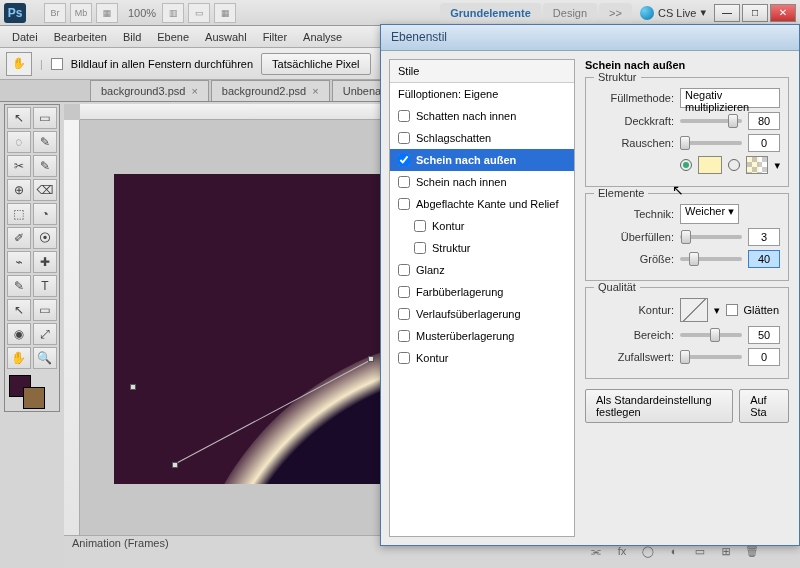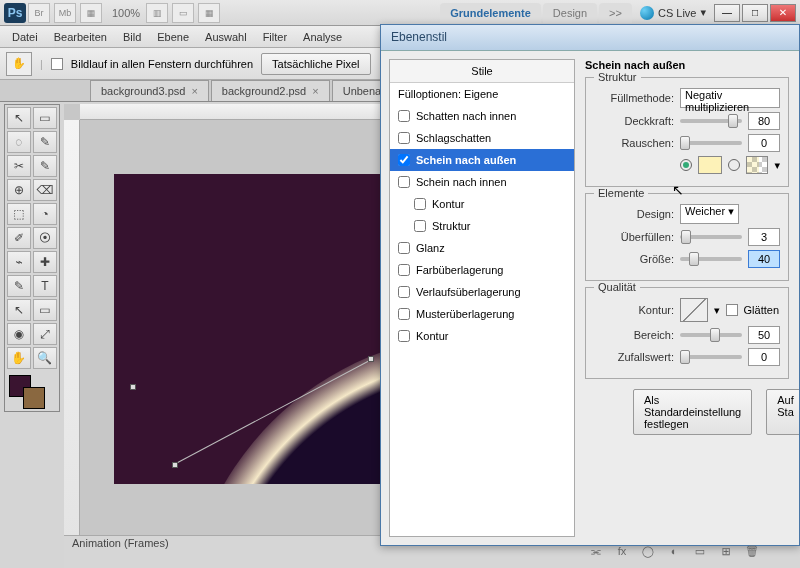--- a/index.html
+++ b/index.html
@@ -1,20 +1,20 @@
 <!DOCTYPE html>
 <html><head>
 <meta charset="utf-8">
 <style>
 * { box-sizing: border-box; margin: 0; padding: 0; font-family: Tahoma, sans-serif; font-size: 11px; }
 body { background: #d5d5d5; width: 800px; height: 568px; overflow: hidden; position: relative; }
 
 
 .topbar { height: 26px; background: linear-gradient(#e8e8e8,#d8d8d8); border-bottom: 1px solid #999; display: flex; align-items: center; padding: 0 4px; }
-.ps-logo { width: 22px; height: 20px; background: #1a3d5c; color: #8cc6f0; font-weight: bold; display: flex; align-items: center; justify-content: center; border-radius: 3px; margin-right: 2px; font-size: 12px; }
+.ps-logo { width: 22px; height: 20px; background: #1a3d5c; color: #8cc6f0; font-weight: bold; display: flex; align-items: center; justify-content: center; border-radius: 3px; margin-right: 18px; font-size: 12px; }
 .topbar .badge { width: 22px; height: 20px; background: #ececec; border: 1px solid #bbb; margin-right: 4px; display: flex; align-items: center; justify-content: center; font-size: 9px; color: #888; }
 .zoom-top { margin: 0 6px; color: #666; }
 .panel-tabs { margin-left: auto; display: flex; align-items: center; gap: 2px; }
 .panel-tab { padding: 4px 10px; background: #ddd; color: #777; border-top-left-radius: 4px; border-top-right-radius: 4px; }
 .panel-tab.active { color: #2a6aa5; font-weight: bold; }
 .cslive { display: flex; align-items: center; gap: 4px; margin: 0 8px; color: #333; }
 .cs-dot { width: 14px; height: 14px; border-radius: 50%; background: radial-gradient(circle at 30% 30%, #6bcff5, #0a7ab0); }
 .winbtns { display: flex; gap: 2px; }
 .winbtn { width: 26px; height: 18px; border: 1px solid #888; background: linear-gradient(#f4f4f4,#ddd); display: flex; align-items: center; justify-content: center; font-size: 10px; }
 .winbtn.close { background: linear-gradient(#e77, #c33); color: #fff; }
@@ -52,41 +52,41 @@
 
 
 .statusbar { position: absolute; left: 64px; bottom: 14px; right: 0; height: 18px; background: #e0e0e0; border-top: 1px solid #aaa; display: flex; align-items: center; padding: 0 6px; gap: 14px; color: #333; }
 .animbar { position: absolute; left: 64px; bottom: 0; right: 0; height: 33px; background: #d6d6d6; border-top: 1px solid #aaa; padding: 1px 8px; color: #444; }
 
 
 .dialog { position: absolute; left: 380px; top: 24px; width: 420px; height: 522px; background: #ececec; border: 1px solid #4a78a8; box-shadow: 0 2px 8px rgba(0,0,0,.3); display: flex; flex-direction: column; }
 .dlg-title { height: 26px; background: linear-gradient(#dce8f5,#b8cfe6); color: #2a4a6a; padding: 5px 10px; border-bottom: 1px solid #8aa; font-size: 12px; }
 .dlg-body { display: flex; flex: 1; }
 .style-list { width: 186px; border: 1px solid #aaa; margin: 8px 0 8px 8px; background: #fff; display: flex; flex-direction: column; }
-.sl-head { padding: 5px 8px; border-bottom: 1px solid #ccc; background: #f4f4f4; text-align: center; }
+.sl-head { padding: 5px 8px; border-bottom: 1px solid #ccc; background: #f4f4f4; }
 .sl-item { padding: 5px 8px; display: flex; align-items: center; gap: 6px; }
 .sl-item.sub { padding-left: 24px; }
 .sl-item.sel { background: #2a6fd6; color: #fff; }
 .sl-item input { width: 12px; height: 12px; }
 
 .style-panel { flex: 1; padding: 8px 10px; display: flex; flex-direction: column; gap: 6px; overflow: hidden; }
 .fieldset { border: 1px solid #aaa; padding: 6px 8px 8px; position: relative; }
 .fieldset > .legend { position: absolute; top: -7px; left: 8px; background: #ececec; padding: 0 4px; color: #333; }
 .row { display: flex; align-items: center; gap: 6px; margin: 4px 0; }
 .row label { width: 80px; text-align: right; color: #333; }
 .slider { flex: 1; height: 4px; background: #bbb; position: relative; border-radius: 2px; }
 .slider .thumb { position: absolute; top: -5px; width: 10px; height: 14px; background: linear-gradient(#f8f8f8,#ccc); border: 1px solid #888; border-radius: 2px; }
 .numbox { width: 32px; height: 18px; border: 1px solid #999; background: #fff; text-align: center; line-height: 16px; }
 select, .select { height: 20px; border: 1px solid #999; background: #fff; padding: 0 4px; }
 .colorwell { width: 24px; height: 18px; border: 1px solid #888; }
 .grad { flex: 1; height: 18px; border: 1px solid #888; background: linear-gradient(to right, #fdf7d8, #fdf7d8 60%, #fff 60%), repeating-conic-gradient(#ccc 0 25%, #fff 0 50%); background-blend-mode: multiply; background-size: auto, 10px 10px; }
 .radio { width: 12px; height: 12px; border: 1px solid #666; border-radius: 50%; display: inline-flex; align-items: center; justify-content: center; }
 .radio.on::after { content: ""; width: 6px; height: 6px; background: #3a7; border-radius: 50%; }
 .contour { width: 28px; height: 24px; border: 1px solid #888; background: linear-gradient(135deg,#eee 49%, #888 50%, #888 52%, #eee 53%); }
-.btnrow { display: flex; gap: 14px; margin-top: 4px; margin-left: 48px; }
+.btnrow { display: flex; gap: 6px; margin-top: 4px; }
 .cursor-arrow { position: absolute; left: 672px; top: 182px; font-size: 14px; color: #000; pointer-events: none; }
 
 .iconstrip { position: absolute; right: 40px; bottom: 10px; display: flex; gap: 10px; color: #666; }
 .iconstrip span { width: 16px; height: 14px; display: flex; align-items: center; justify-content: center; }
 </style>
 </head>
 <body>
 
 <div class="topbar">
   <div class="ps-logo">Ps</div>
@@ -207,20 +207,24 @@
           <span>Schlagschatten</span>
         </div>
       <div class="sl-item sel">
           <input type="checkbox" checked="" style="">
           <b>Schein nach außen</b>
         </div>
       <div class="sl-item">
           <input type="checkbox" style="">
           <span>Schein nach innen</span>
         </div>
+      <div class="sl-item">
+          <input type="checkbox" style="">
+          <span>Abgeflachte Kante und Relief</span>
+        </div>
       <div class="sl-item sub">
           <input type="checkbox" style="">
           <span>Kontur</span>
         </div>
       <div class="sl-item sub">
           <input type="checkbox" style="">
           <span>Struktur</span>
         </div>
       <div class="sl-item">
           <input type="checkbox" style="">
@@ -273,21 +277,21 @@
           <div class="colorwell" style="background:#fdf2b8"></div>
           <span class="radio"></span>
           <div class="grad"></div>
             <span>▾</span>
         </div>
       </div>
 
       <div class="fieldset">
         <span class="legend">Elemente</span>
         <div class="row">
-          <label>Design:</label>
+          <label>Technik:</label>
           <div class="select"><span>Weicher</span> ▾</div>
         </div>
         <div class="row">
           <label>Überfüllen:</label>
           <div class="slider">
               <div class="thumb" style="left:2%"></div>
             </div>
           <div class="numbox">3</div>
         </div>
         <div class="row">

